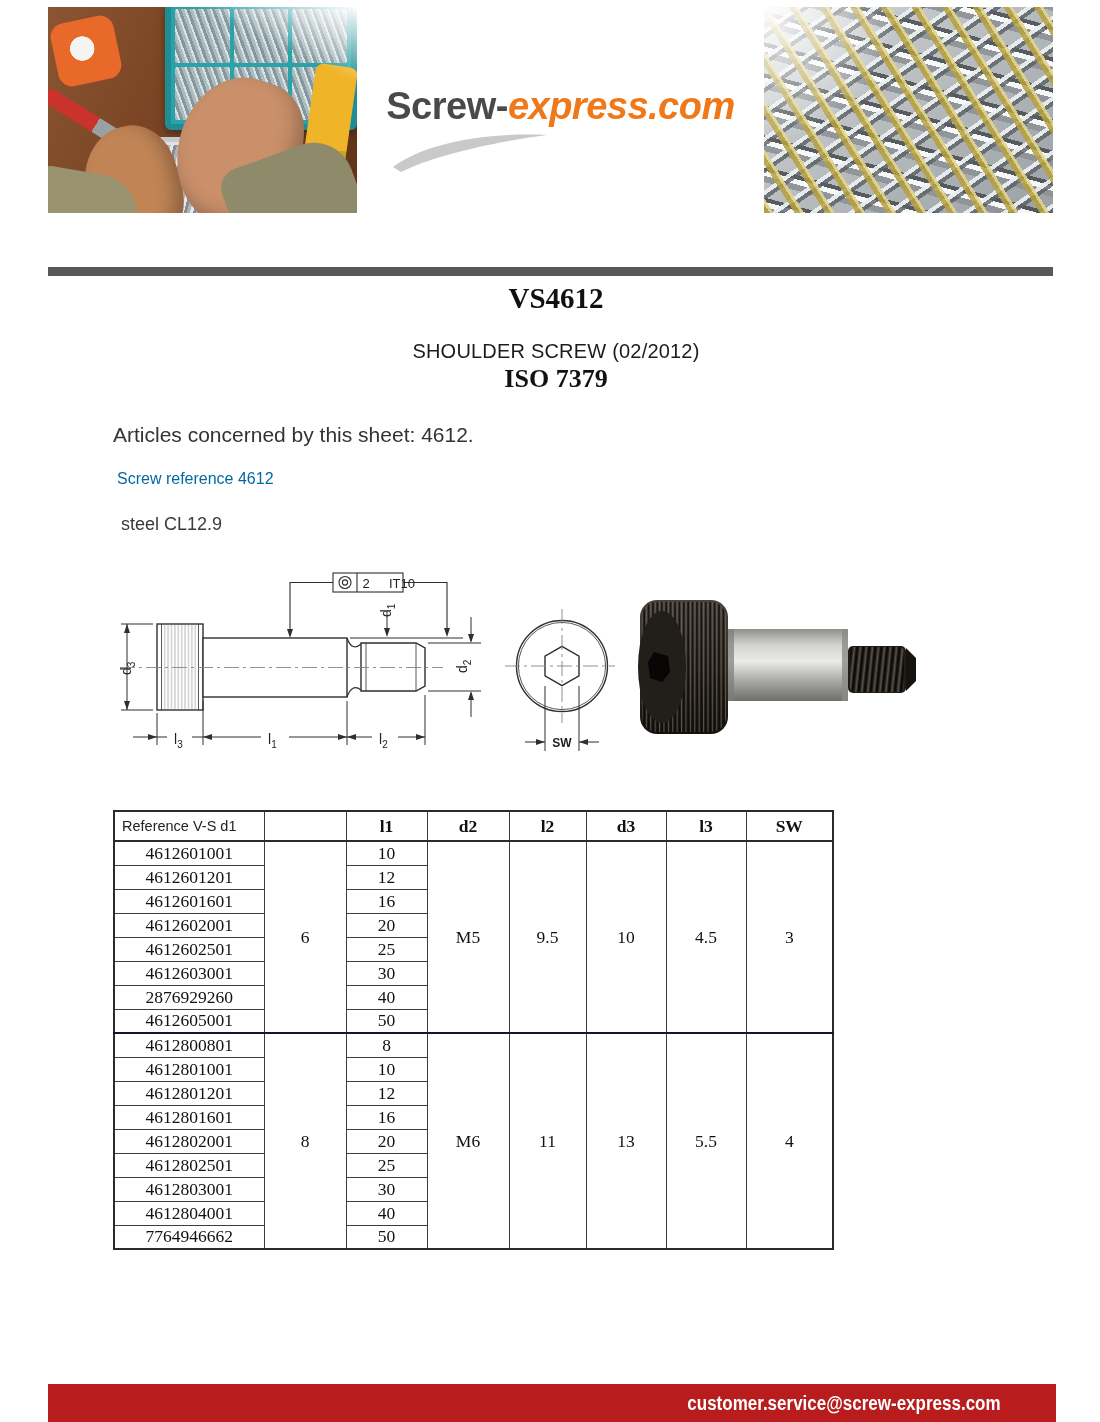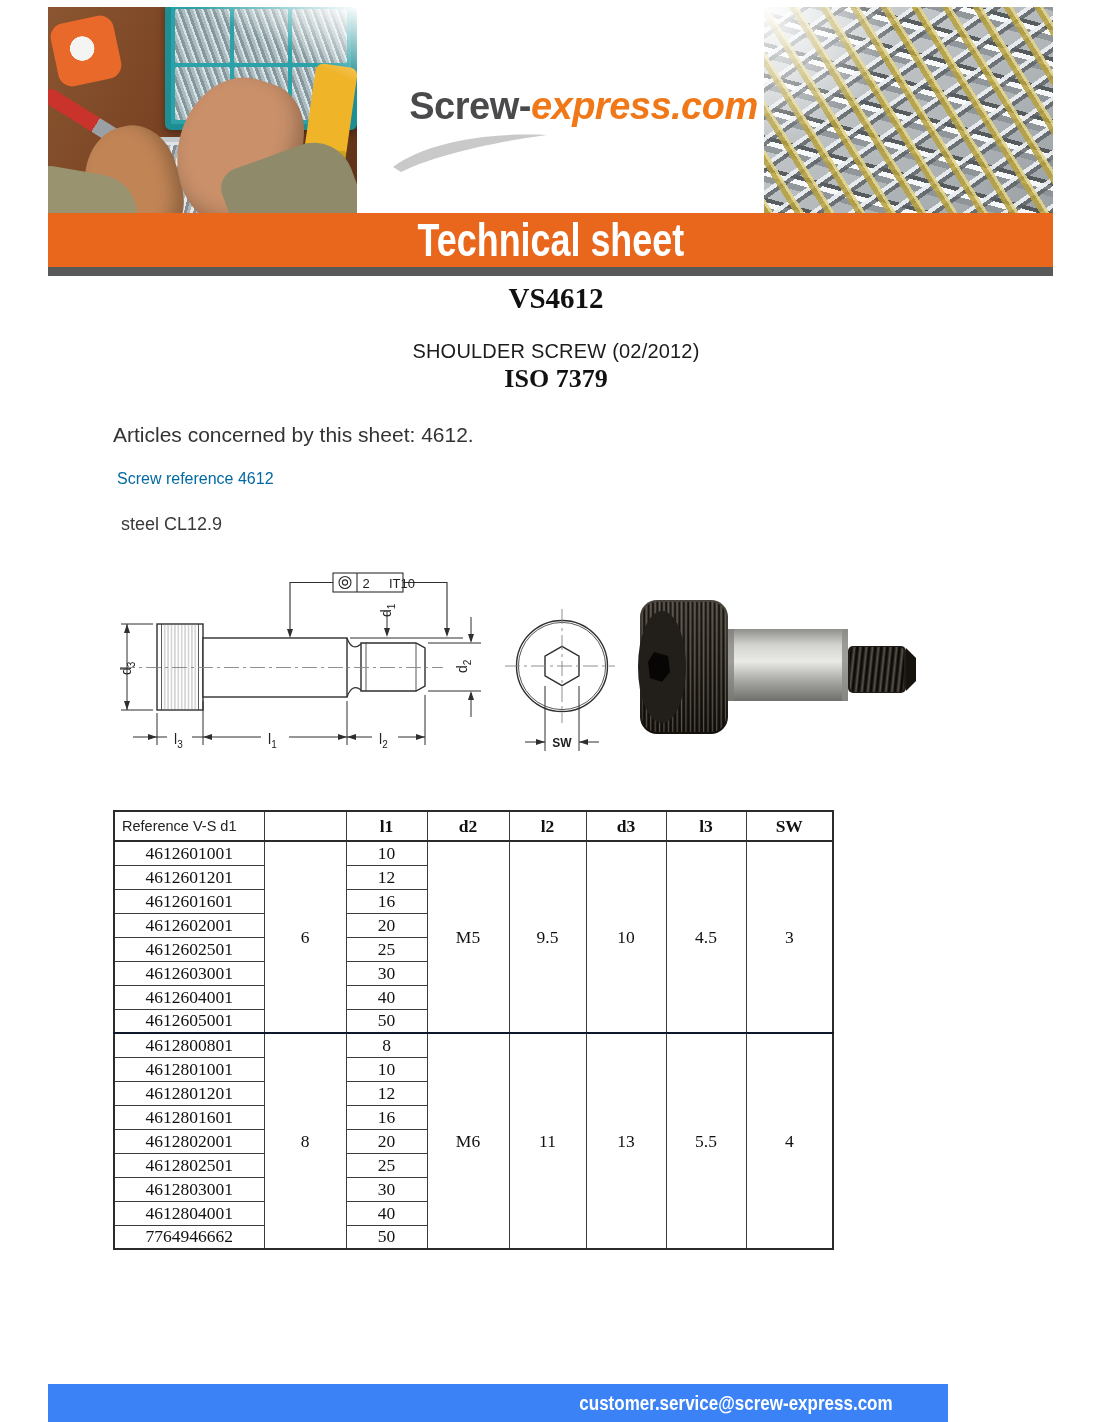--- a/index.html
+++ b/index.html
@@ -26,21 +26,21 @@
   .sleeve2{left:-6%;top:80%;width:110px;height:60px;background:#99936f;border-radius:20px 40px 0 0;transform:rotate(10deg);}
   .photo-left::after{content:"";position:absolute;inset:0;background:linear-gradient(205deg,#ffffff 0%,rgba(255,255,255,0) 22%);}
   .photo-right .screws{position:absolute;inset:0;
      background:
        repeating-linear-gradient(58deg,rgba(182,160,62,.85) 0 5px,rgba(226,212,140,.9) 5px 8px,rgba(0,0,0,0) 8px 26px),
        repeating-linear-gradient(-35deg,rgba(90,96,100,.8) 0 4px,rgba(235,238,240,.95) 4px 8px,rgba(0,0,0,0) 8px 22px),
        repeating-linear-gradient(15deg,rgba(140,146,150,.9) 0 6px,rgba(250,251,252,.95) 6px 11px,rgba(70,75,78,.85) 11px 15px,rgba(0,0,0,0) 15px 30px),
        linear-gradient(140deg,#d4d7d9,#9aa0a4);}
   .photo-right::after{content:"";position:absolute;inset:0;background:radial-gradient(circle at 0% 0%,#ffffff 0%,rgba(255,255,255,.0) 38%);}
 
-  .logo-zone{position:absolute;left:357px;top:7px;width:407px;height:206px;background:#fff;text-align:center;padding-left:46px;}
+  .logo-zone{position:absolute;left:357px;top:7px;width:407px;height:206px;background:#fff;text-align:center;}
   .logo-text{position:absolute;left:0;right:0;top:78px;font-size:38px;font-weight:bold;letter-spacing:-.5px;white-space:nowrap;}
   .logo-gray{color:#4a4a4c;}
   .logo-orange{color:#f07818;font-style:italic;}
   .swoosh{position:absolute;left:28px;top:118px;}
 
   .banner{position:absolute;left:48px;top:213px;width:1005px;height:54px;background:#e8671d;
           display:flex;align-items:center;justify-content:center;}
   .banner-text{color:#fff;font-weight:bold;font-size:46px;letter-spacing:0;transform:scaleX(.78);white-space:nowrap;}
   .gray-strip{position:absolute;left:48px;top:267px;width:1005px;height:9px;background:#58595b;}
 
@@ -65,21 +65,21 @@
   .dim-table th,.dim-table td{border:1px solid #3c3c3c;text-align:center;padding:0;overflow:hidden;}
   .dim-table thead tr{height:30px;}
   .dim-table thead th{border-bottom:2px solid #2b2b2b;}
   .dim-table tbody tr{height:24px;}
   th.ref-h{font-family:"Liberation Sans",sans-serif;font-weight:normal;font-size:14.5px;text-align:left;padding-left:7px;color:#222;}
   th.dim-h{font-size:17.5px;font-weight:bold;}
   td.ref,td.l1,td.merged{font-size:17.5px;}
   tr.group-start td{border-top:2px solid #0f172a;}
 
   
-  .footer-bar{position:absolute;left:48px;top:1384px;width:900px;height:38px;background:#3b82f6;
+  .footer-bar{position:absolute;left:48px;top:1384px;width:1008px;height:38px;background:#b91c1c;
               display:flex;align-items:center;justify-content:flex-end;padding-right:55px;box-sizing:border-box;}
   .footer-text{color:#fff;font-weight:bold;font-size:20px;transform:scaleX(.85);transform-origin:right center;white-space:nowrap;}
 </style>
 </head>
 <body>
 
 <div class="page">
 
   <div class="photo photo-left">
     <div class="pl-item tape"></div>
@@ -110,23 +110,20 @@
     </div>
     <svg class="swoosh" width="175" height="50" viewBox="0 0 175 50">
       <path d="M 8,42 C 40,18 100,7 162,10 C 106,17 45,32 16,47 Z" fill="#c9c9c9"></path>
     </svg>
   </div>
 
   <div class="photo photo-right">
     <div class="screws"></div>
   </div>
 
-  <div class="banner">
-    <div class="banner-text">Technical sheet</div>
-  </div>
   <div class="gray-strip"></div>
 
   <div class="doc-code">VS4612</div>
   <div class="doc-subtitle">SHOULDER SCREW (02/2012)</div>
   <div class="doc-standard">ISO 7379</div>
   <div class="articles">Articles concerned by this sheet: 4612.</div>
   <div class="screw-ref">Screw reference 4612</div>
   <div class="material">steel CL12.9</div>
 
   <svg class="drawing" width="520" height="210" viewBox="0 0 520 210">
@@ -319,21 +316,21 @@
         </tr>
         <tr>
           <td class="ref">4612602501</td>
           <td class="l1">25</td>
         </tr>
         <tr>
           <td class="ref">4612603001</td>
           <td class="l1">30</td>
         </tr>
         <tr>
-          <td class="ref">4612604001</td>
+          <td class="ref">2876929260</td>
           <td class="l1">40</td>
         </tr>
         <tr>
           <td class="ref">4612605001</td>
           <td class="l1">50</td>
         </tr>
         <tr class="group-start">
           <td class="ref">4612800801</td>
           <td rowspan="9" class="merged d1">8</td>
           <td class="l1">8</td>

